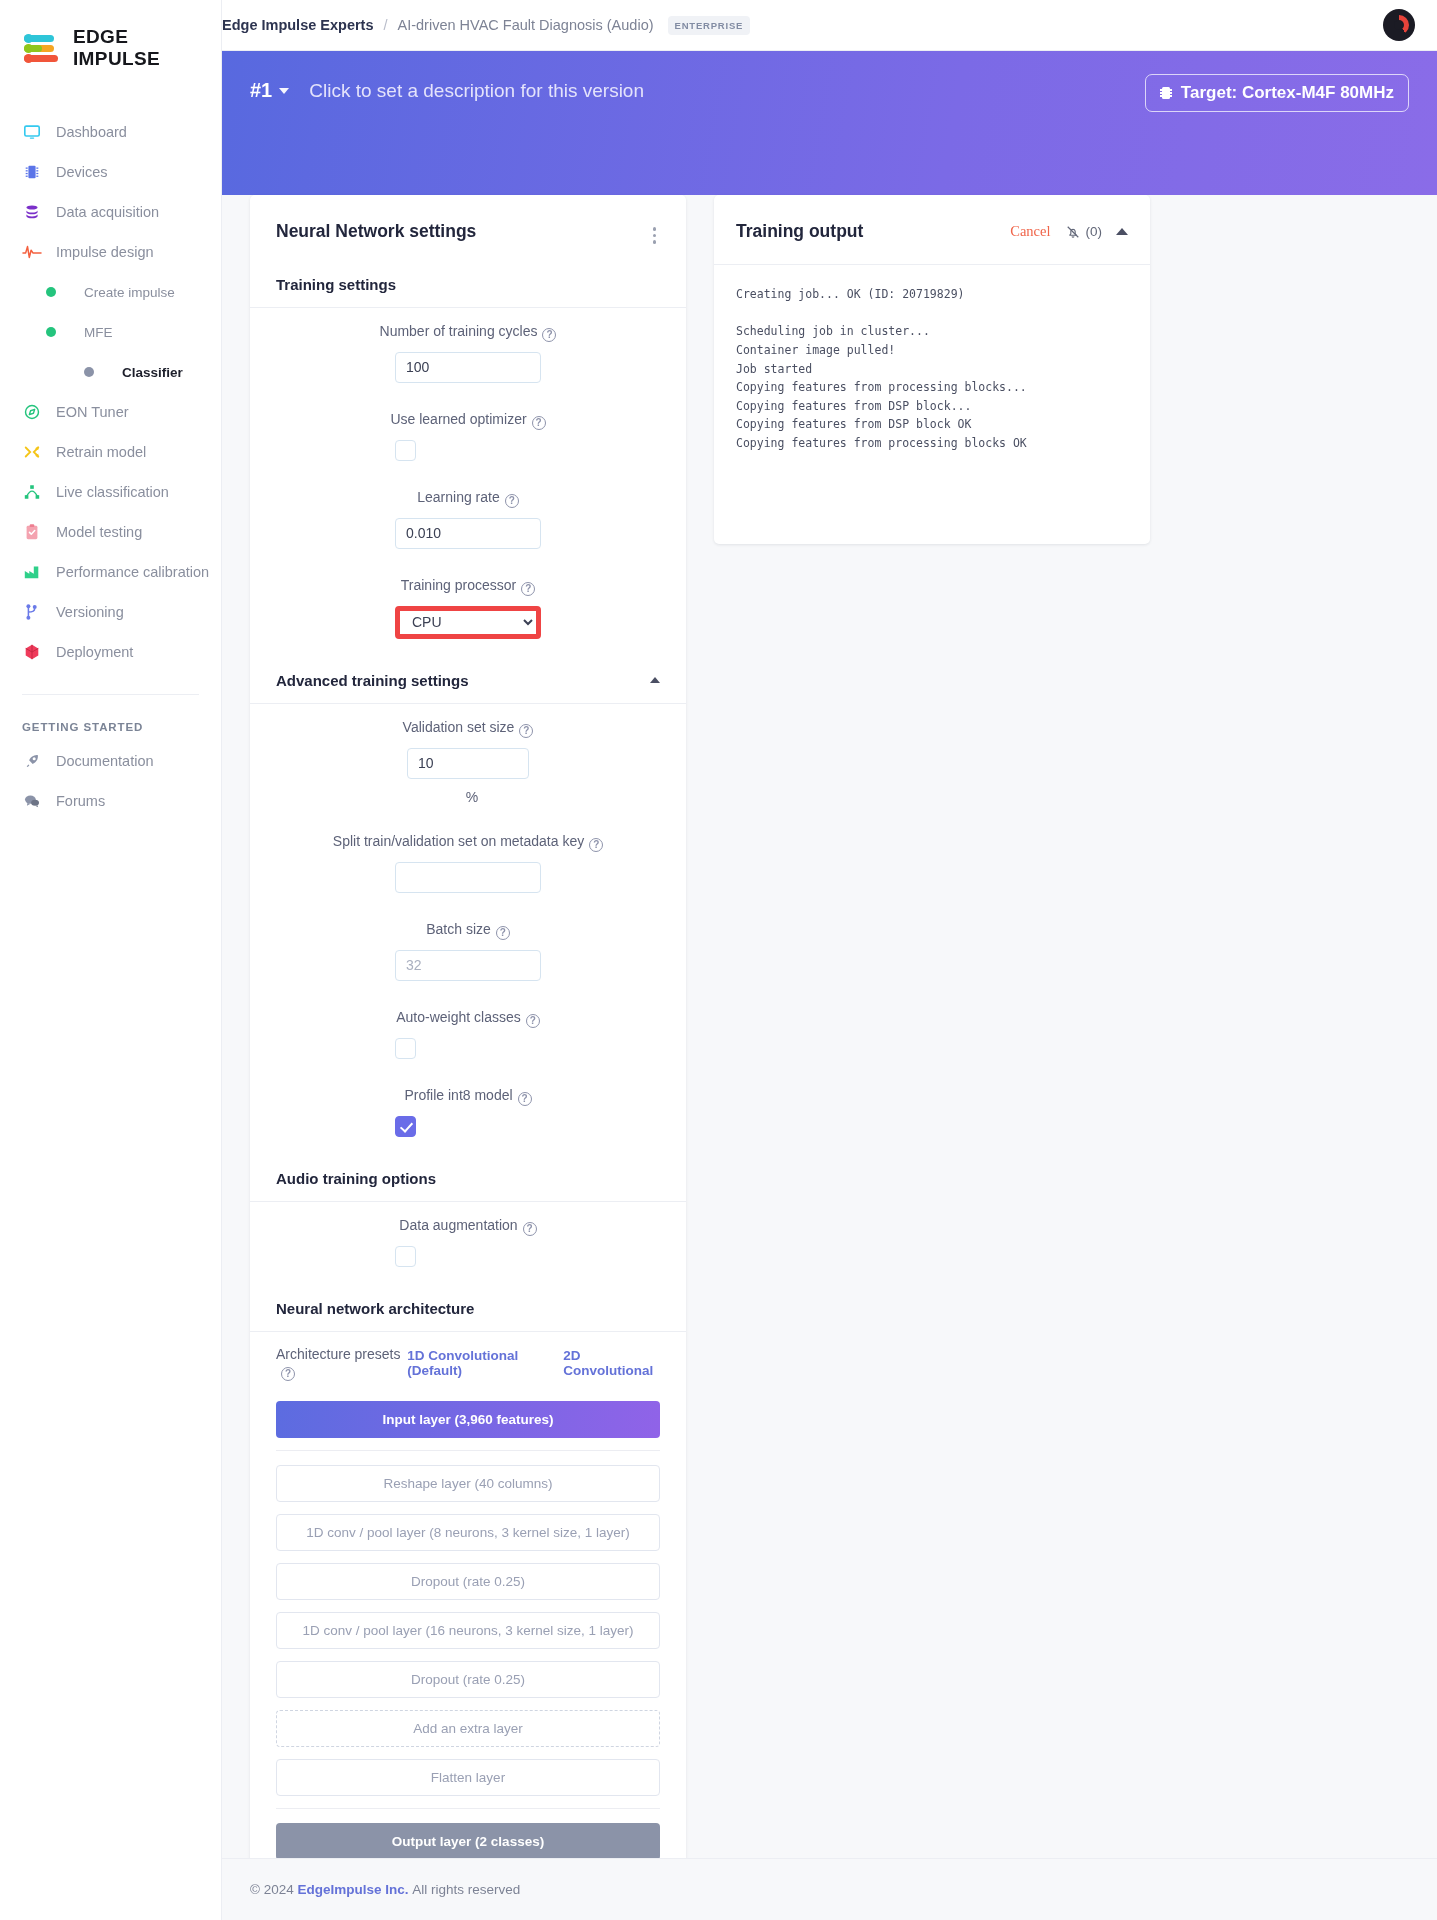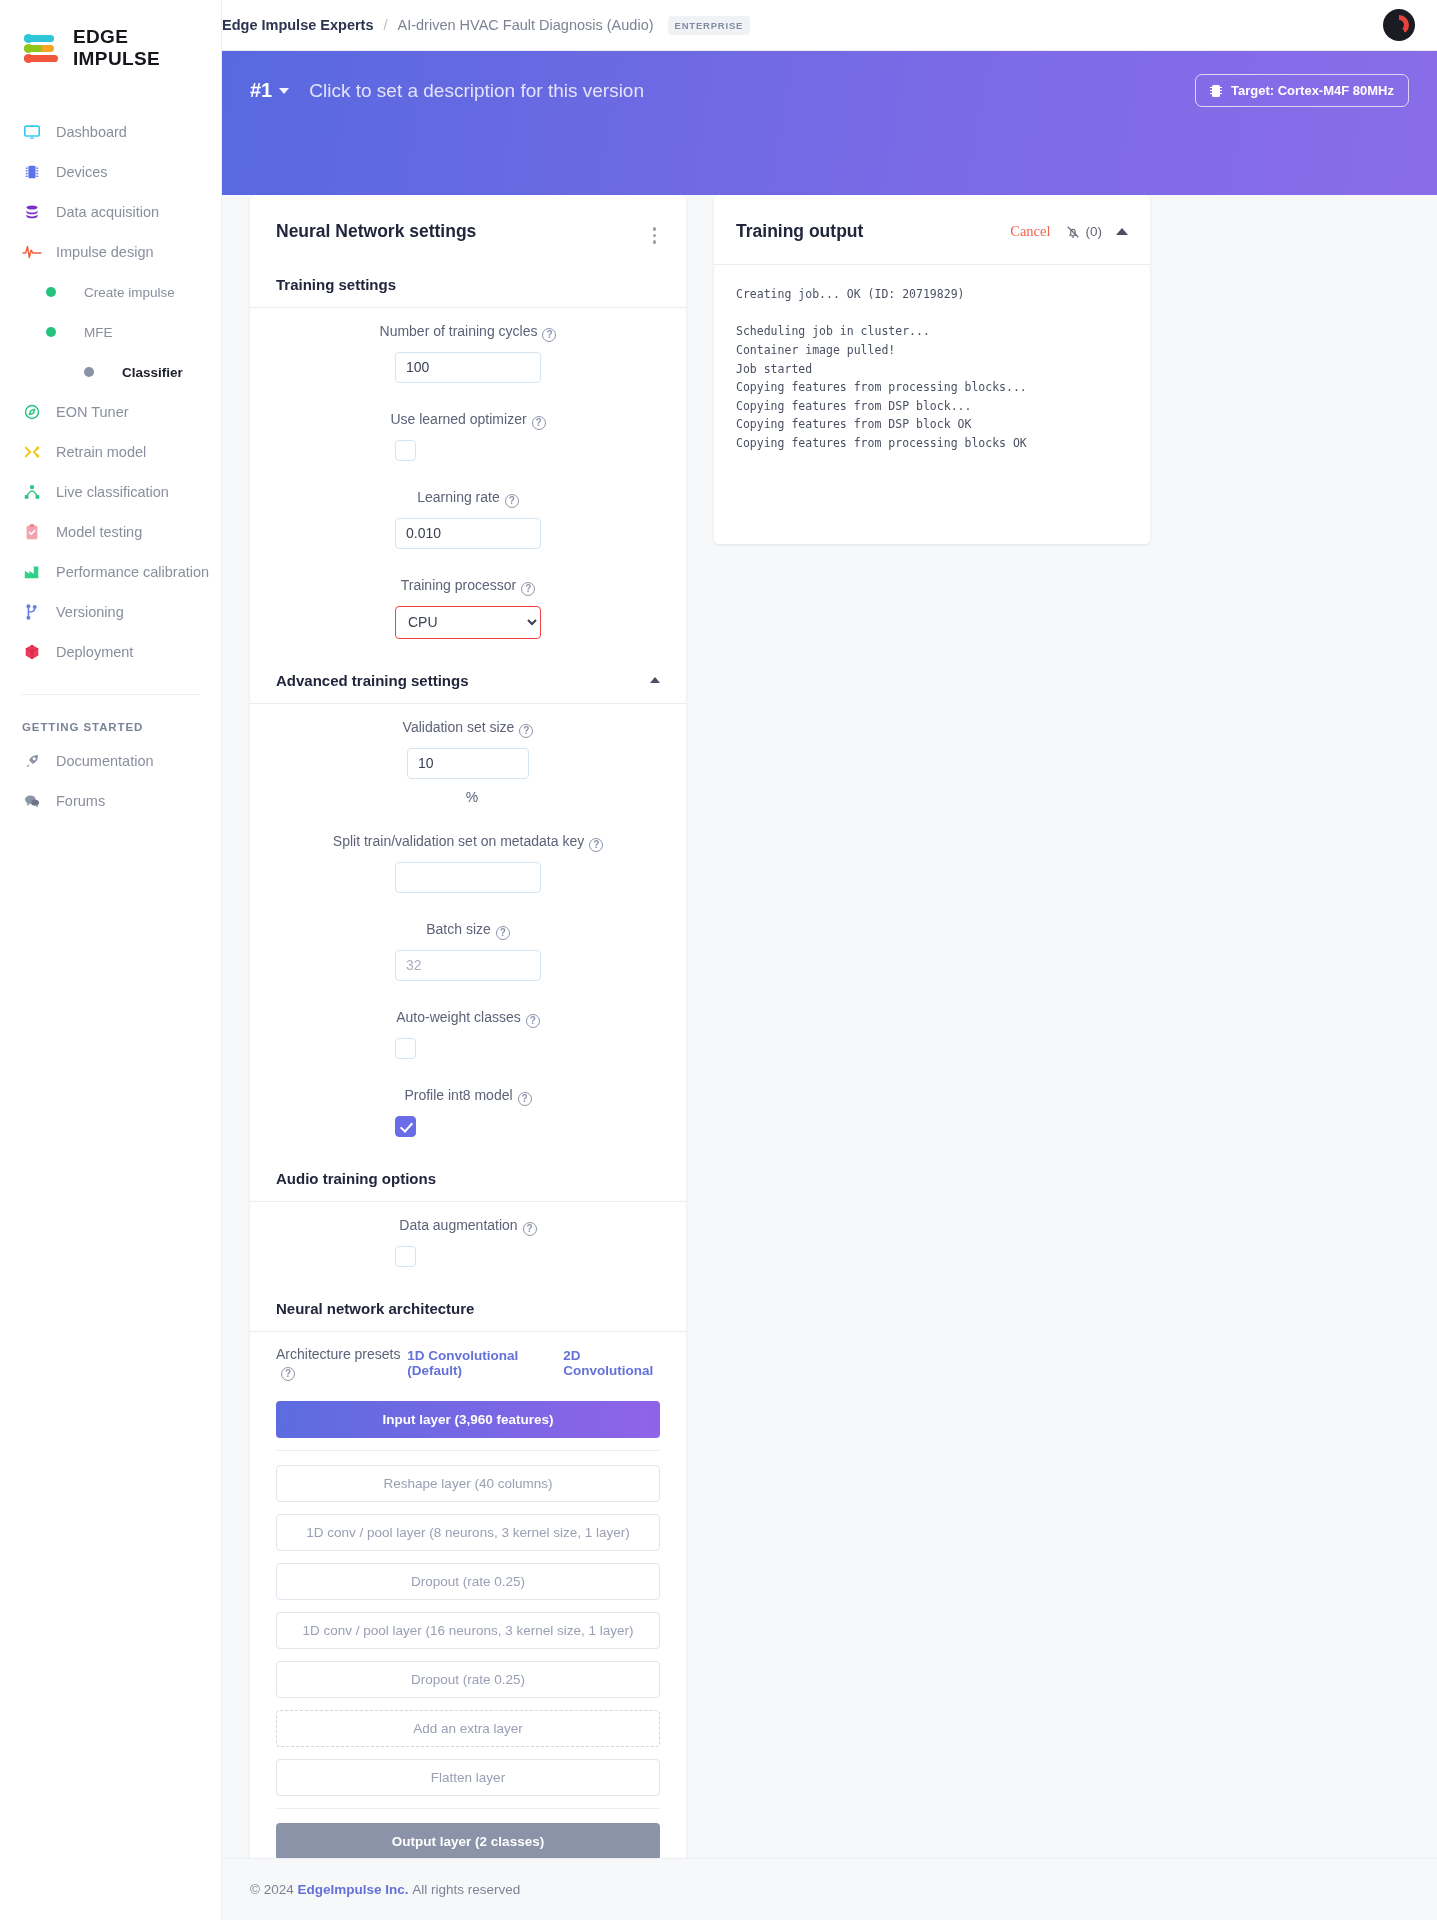--- a/index.html
+++ b/index.html
@@ -90,21 +90,21 @@
   .ver-num { color:#fff; font-size:20px; font-weight:700; }
   .caret-dn {
     width:0;height:0; border-left:5px solid transparent; border-right:5px solid transparent;
     border-top:6px solid #ffffff; margin-left:7px; margin-right:20px; opacity:.95;
   }
   .ver-desc { color:#e4e3fb; font-size:19px; }
   .target-pill {
     position:absolute; right:28px; top:23px;
     border:1.5px solid rgba(255,255,255,.72); border-radius:7px;
     padding:8px 14px; display:flex; align-items:center; gap:9px;
-    color:#fff; font-size:13px; font-weight:700;
+    color:#fff; font-size:17px; font-weight:700;
   }
   .chip-ico { width:12px; height:14px; position:relative; }
   .chip-ico .body { position:absolute; left:2px; top:1px; width:8px; height:12px; background:#fff; border-radius:1.5px; }
   .chip-ico .pin { position:absolute; width:2px; height:1.6px; background:#fff; }
 
   .content { position:absolute; left:0; right:0; top:195px; bottom:0; padding: 0 28px; }
   .cols { display:flex; gap:28px; align-items:flex-start; }
 
   
   .card { background:#fff; border-radius:5px; box-shadow: 0 1px 3px rgba(30,35,60,.10); width:436px; }
@@ -125,21 +125,21 @@
        vertical-align:-2px; cursor:pointer; }
   .inp {
     width:146px; height:31px; border:1px solid #d6e4f0; border-radius:4px;
     padding: 0 10px; font-size:14px; color:#3b4054; background:#fff;
     font-family:"Liberation Sans", sans-serif;
   }
   .inp.small { width:122px; }
   .inp::placeholder { color:#aab0c0; }
   .pct { font-size:14px; color:#5d6278; margin-left:8px; }
   .sel {
-    width:146px; height:33px; border:1px solid #ef4444; border-radius:4px;
+    width:146px; height:33px; border:5px solid #ef4444; border-radius:4px;
     padding: 0 8px; font-size:14px; color:#3b4054; background:#fff;
     font-family:"Liberation Sans", sans-serif;
   }
   .cb { width:21px; height:21px; border:1.3px solid #d6e4f0; border-radius:4px; background:#fff;
         margin-right:125px; cursor:pointer; position:relative; }
   .cb.checked { background:#6a6ce8; border-color:#6a6ce8; }
   .cb.checked::after {
     content:""; position:absolute; left:6.5px; top:3px; width:5px; height:10px;
     border:solid #fff; border-width:0 2.2px 2.2px 0; transform: rotate(42deg);
   }

